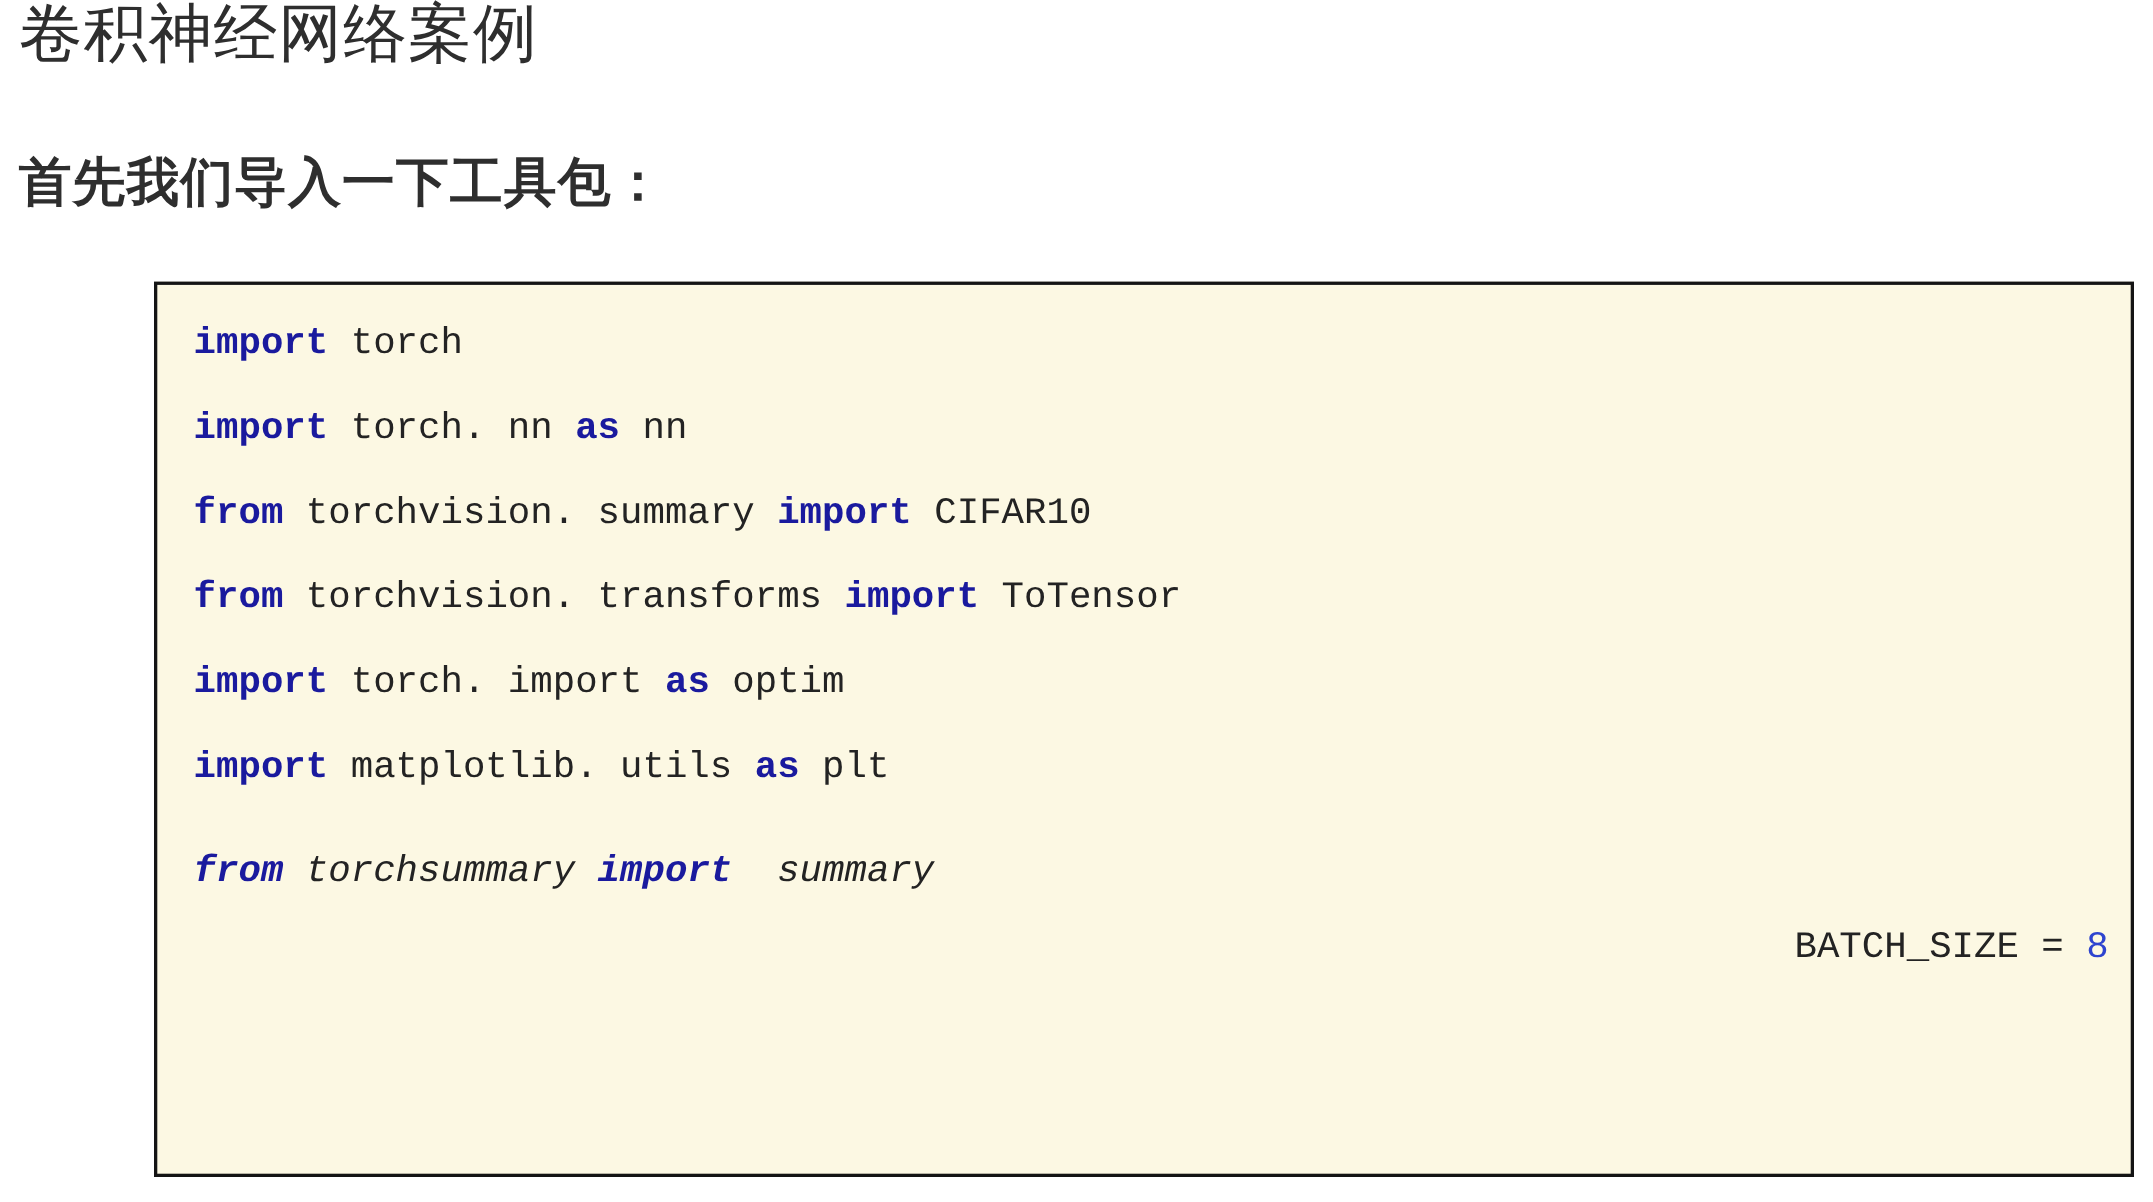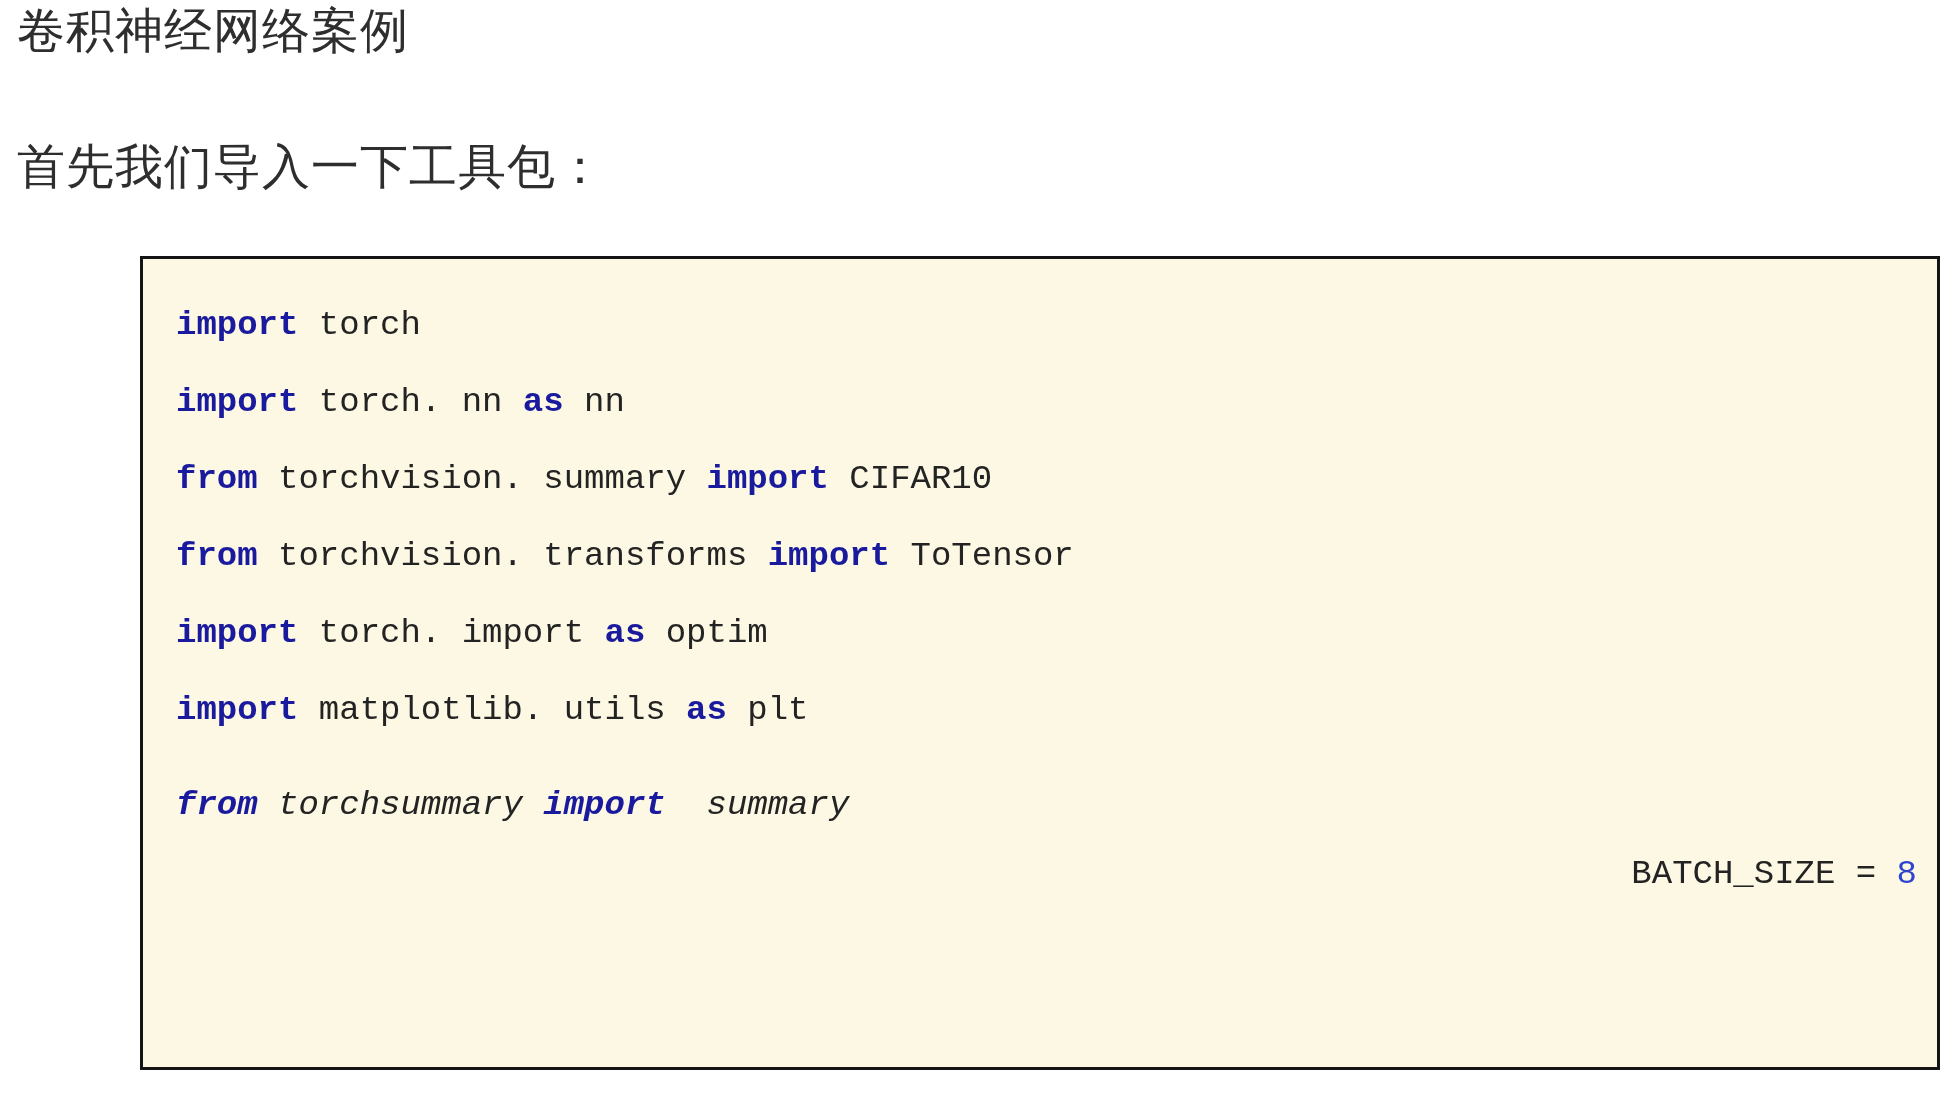--- a/index.html
+++ b/index.html
@@ -12,46 +12,46 @@
     width: 1957px;
     height: 1093px;
     background: var(--page-bg, #ffffff);
     overflow: hidden;
     font-family: "Liberation Serif", serif;
   }
   .doc-title {
     position: absolute;
     left: 17px;
     top: 2px;
-    font-size: 48px;
+    font-size: 58px;
     line-height: 58px;
     font-weight: 400;
     letter-spacing: 1px;
     color: var(--heading-color, #2e2e2e);
   }
   .intro-line {
     position: absolute;
     left: 17px;
     top: 138px;
     font-size: 48px;
     line-height: 58px;
-    font-weight: 400;
+    font-weight: 700;
     letter-spacing: 1px;
     color: var(--heading-color, #2e2e2e);
   }
   .code-block {
     position: absolute;
     left: 140px;
     top: 256px;
     width: 1800px;
     height: 814px;
     box-sizing: border-box;
     background: var(--code-bg, #fcf8e3);
     border: 3px solid var(--code-border, #141414);
-    padding: 28px 20px 0 33px;
+    padding: 16px 20px 0 33px;
     overflow: hidden;
   }
   .code-line {
     font-family: "Liberation Mono", monospace;
     font-size: 34px;
     line-height: 77px;
     white-space: pre;
     color: var(--code-text, #232323);
   }
   .code-line.wide { margin-top: 18px; font-style: italic; }

